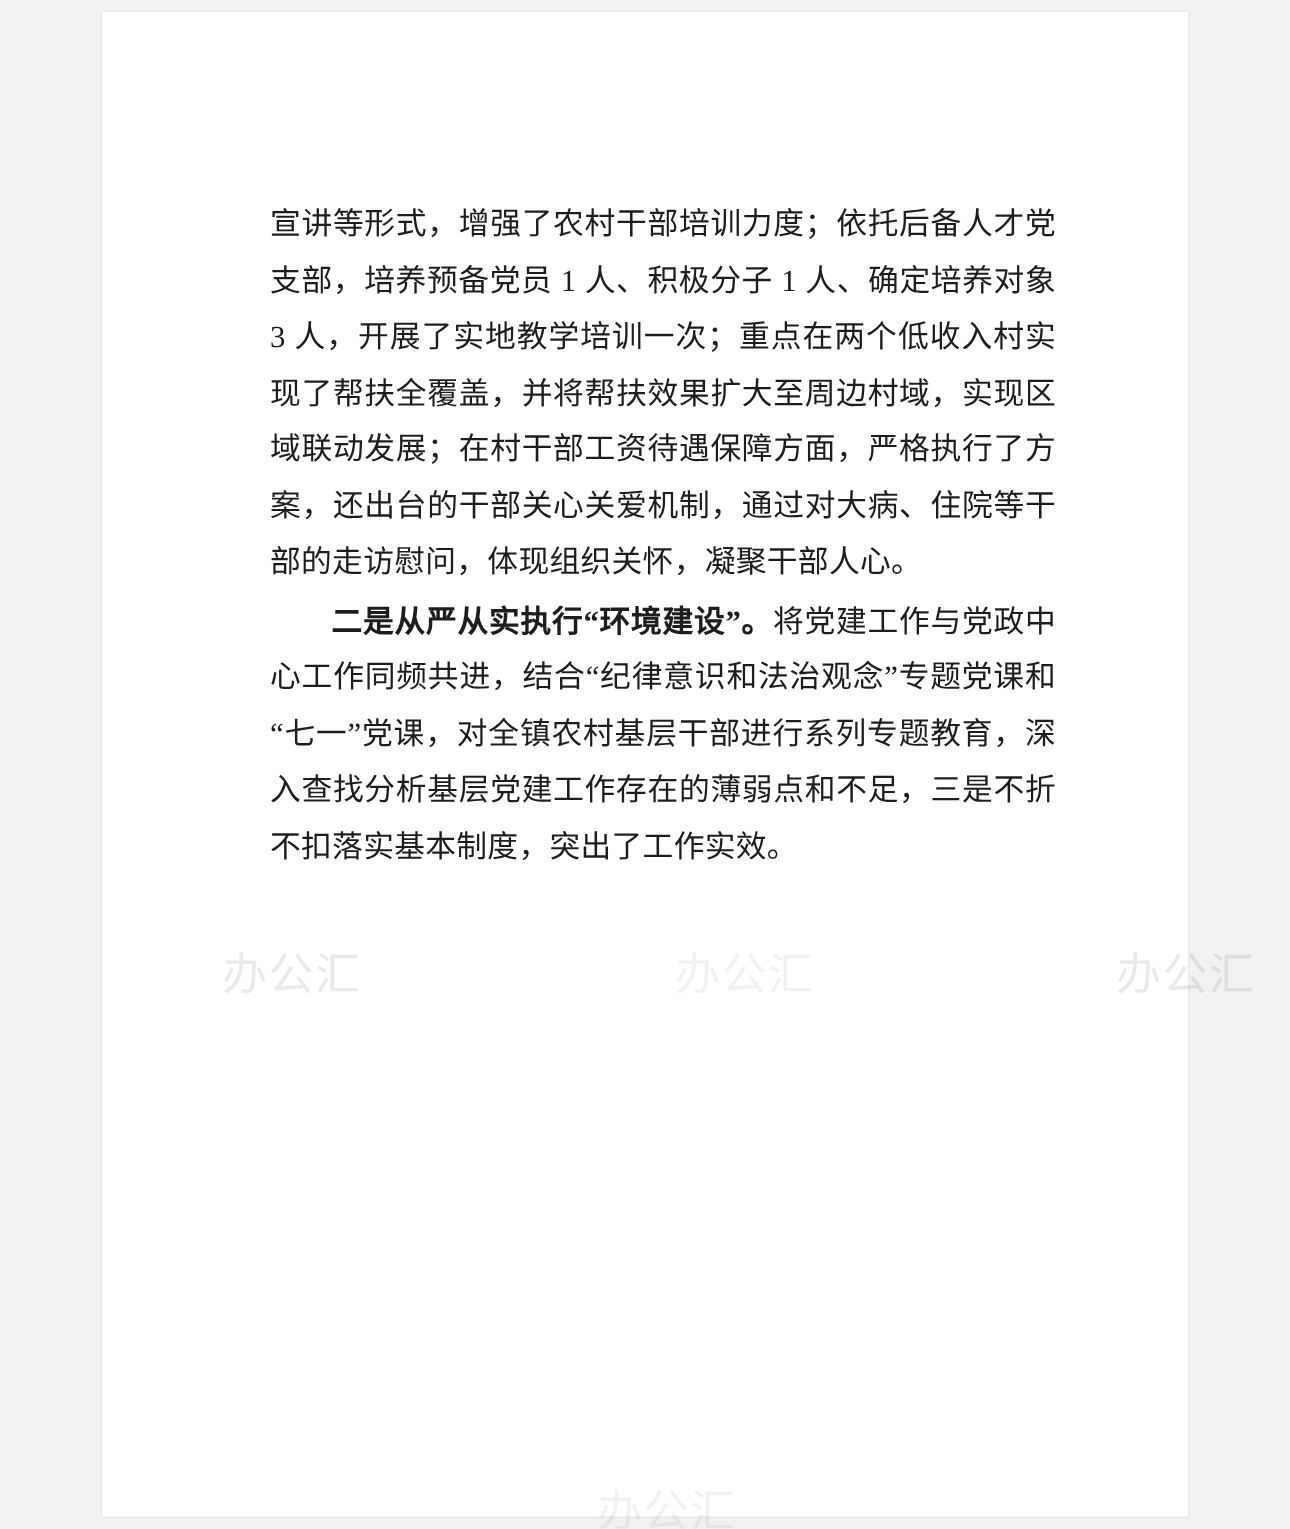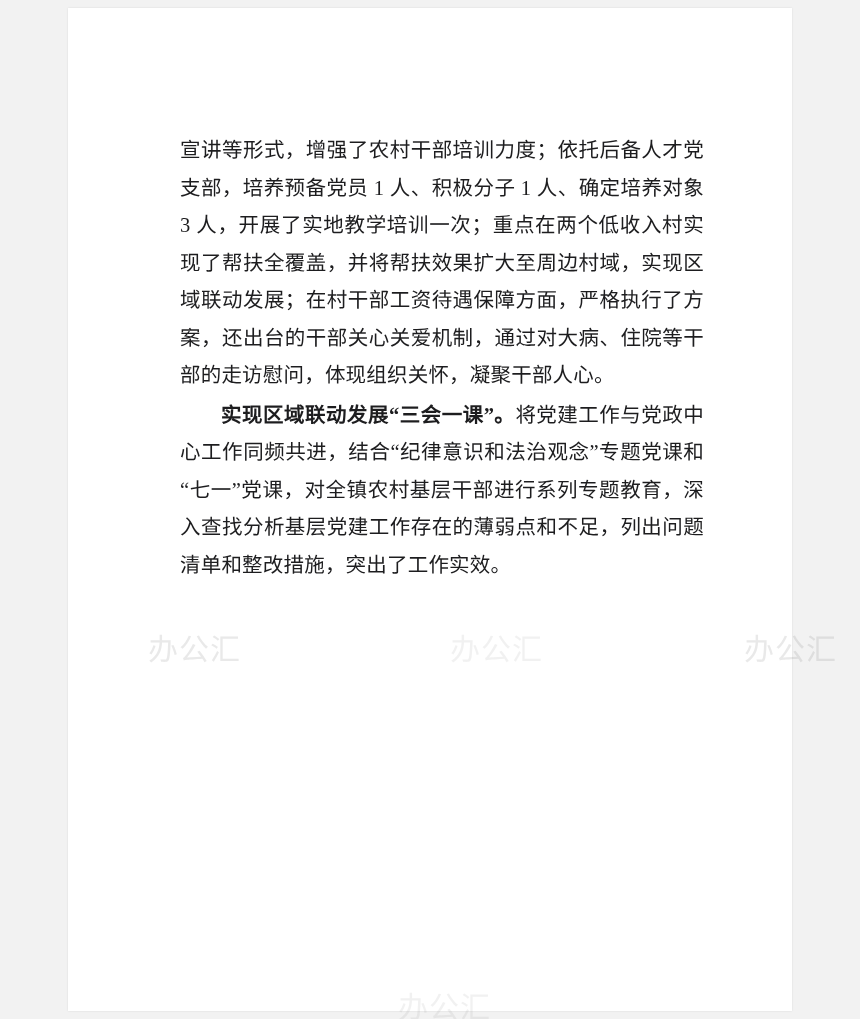--- a/index.html
+++ b/index.html
@@ -72,21 +72,21 @@
 
   <div class="page-sheet">
 
     <div class="doc-body">
 
       <p class="para">
         <span>宣讲等形式，增强了农村干部培训力度；依托后备人才党支部，培养预备党员 1 人、积极分子 1 人、确定培养对象 3 人，开展了实地教学培训一次；重点在两个低收入村实现了帮扶全覆盖，并将帮扶效果扩大至周边村域，实现区域联动发展；在村干部工资待遇保障方面，严格执行了方案，还出台的干部关心关爱机制，通过对大病、住院等干部的走访慰问，体现组织关怀，凝聚干部人心。</span>
       </p>
 
       <p class="para indent">
-        <b>实现区域联动发展“三会一课”。</b><span>将党建工作与党政中心工作同频共进，结合“纪律意识和法治观念”专题党课和“七一”党课，对全镇农村基层干部进行系列专题教育，深入查找分析基层党建工作存在的薄弱点和不足，列出问题清单和整改措施，突出了工作实效。</span>
+        <b>二是从严从实执行“环境建设”。</b><span>将党建工作与党政中心工作同频共进，结合“纪律意识和法治观念”专题党课和“七一”党课，对全镇农村基层干部进行系列专题教育，深入查找分析基层党建工作存在的薄弱点和不足，三是不折不扣落实基本制度，突出了工作实效。</span>
       </p>
 
 
     </div>
 
     <div class="watermark wm-left">办公汇</div>
     <div class="watermark wm-center">办公汇</div>
     <div class="watermark wm-right">办公汇</div>
     <div class="watermark wm-bottom">办公汇</div>
 

